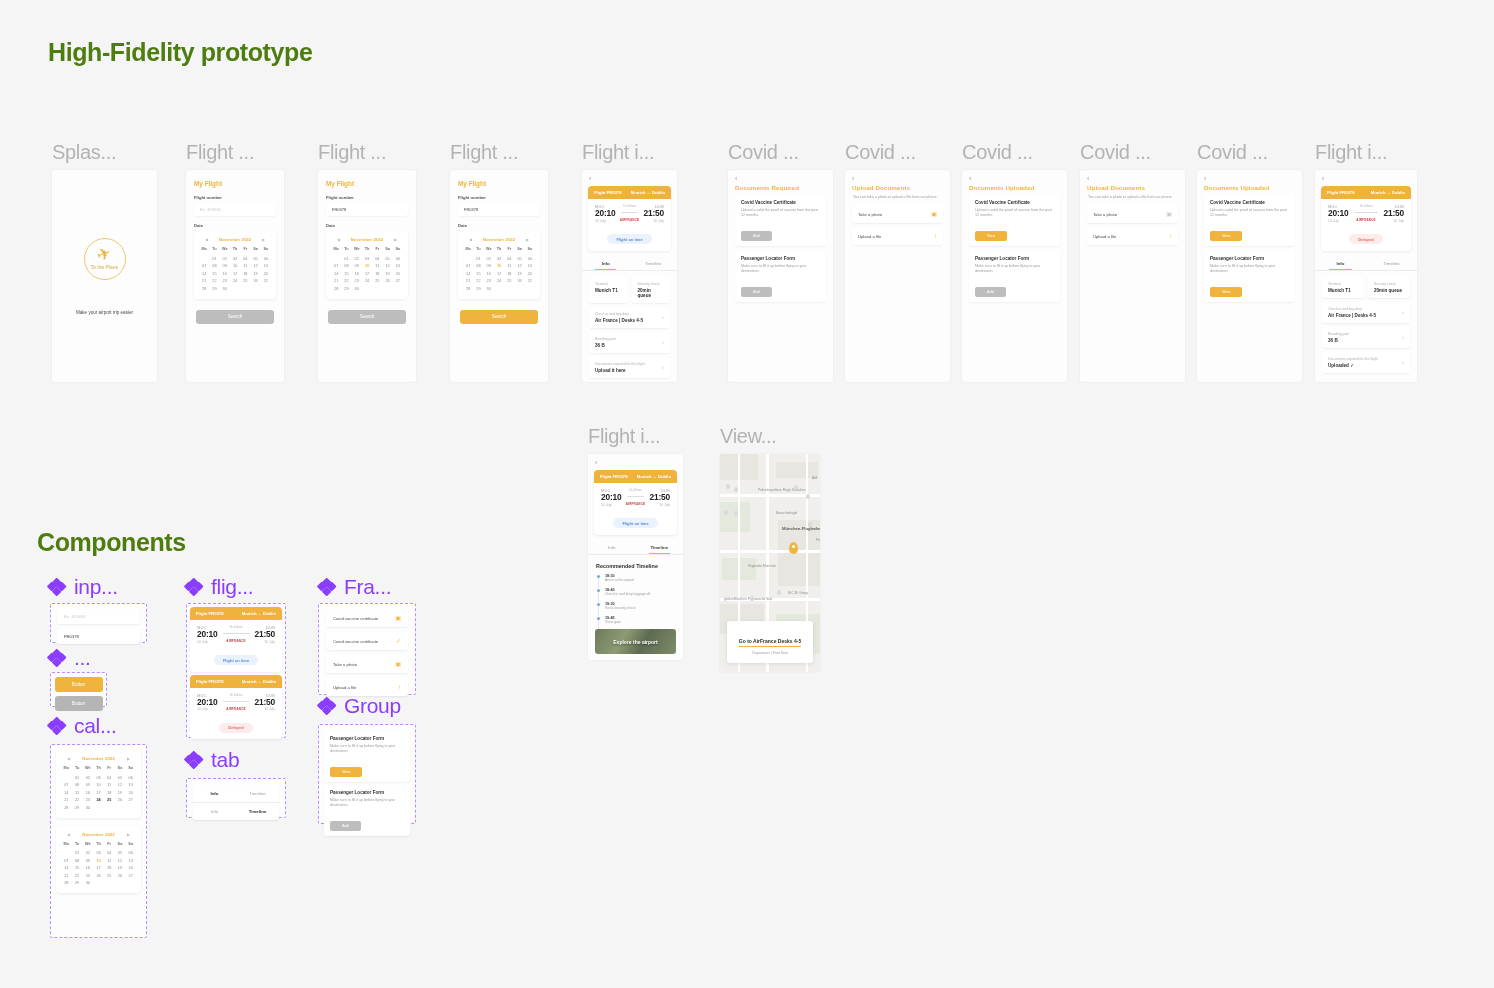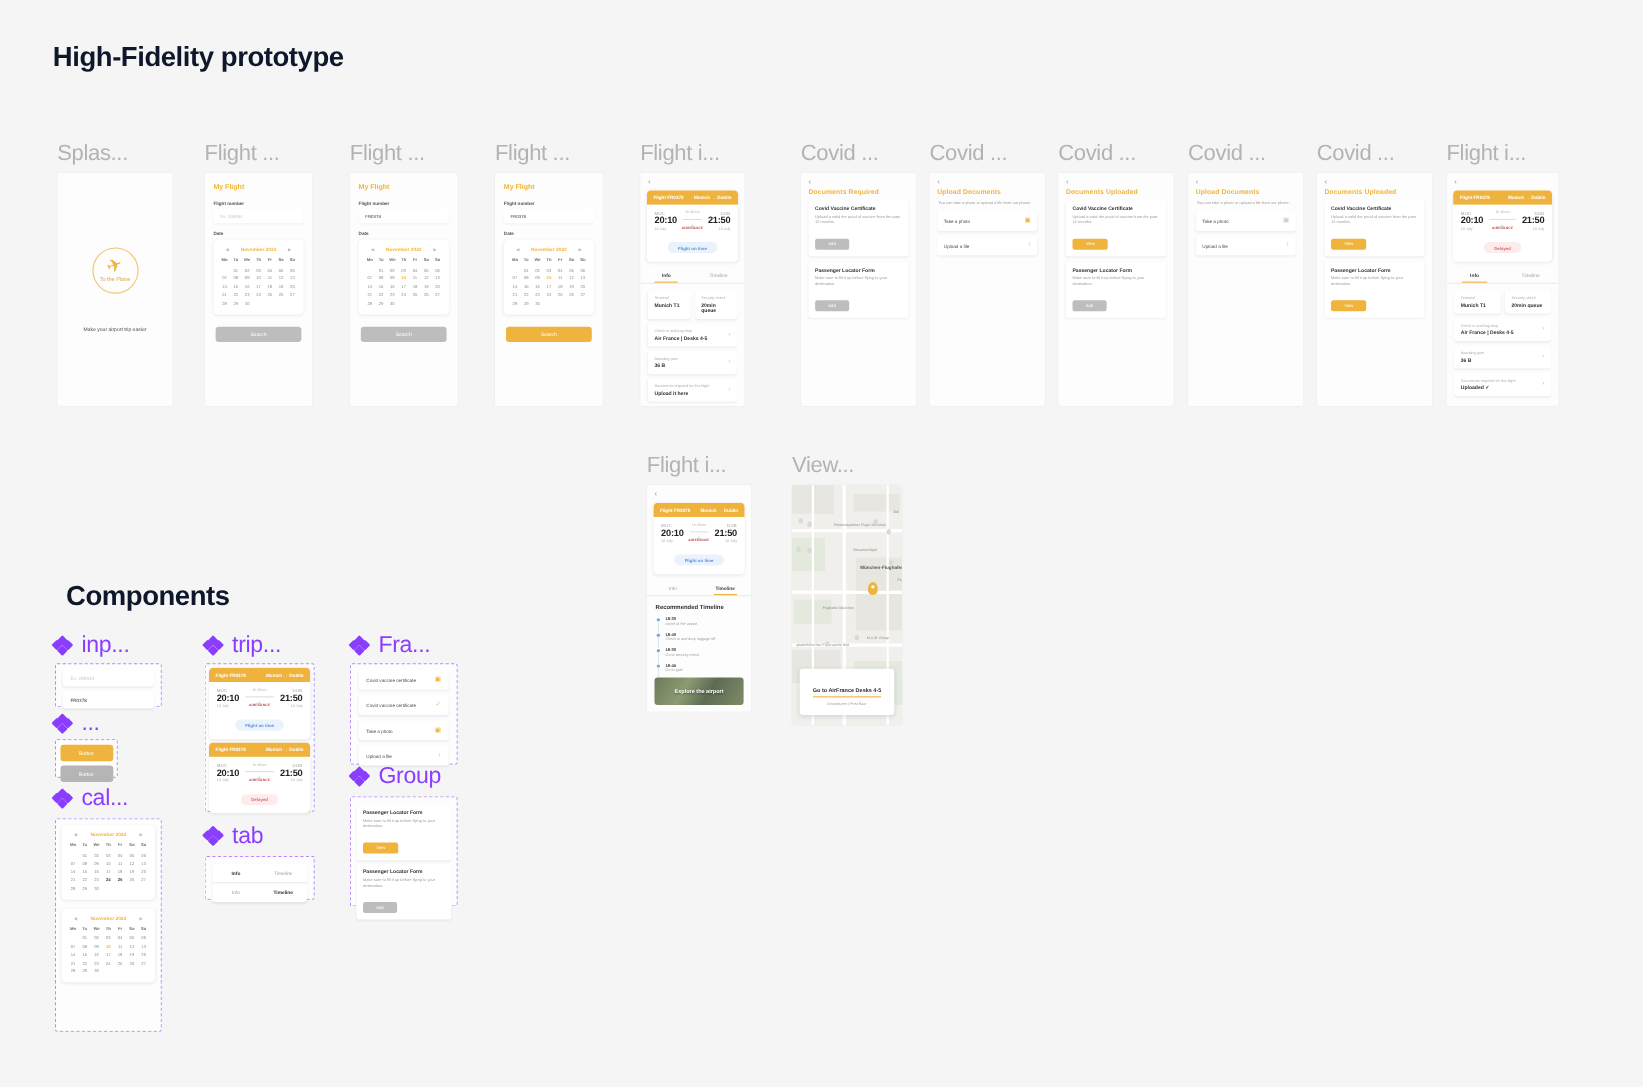--- a/index.html
+++ b/index.html
@@ -2,25 +2,25 @@
 <html><head>
 <meta charset="utf-8">
 <style>
   * { box-sizing: border-box; margin:0; padding:0; }
   body {
     width:1494px; height:988px;
     background:#f5f5f5;
     font-family:"Liberation Sans", sans-serif;
     color:#111; overflow:hidden; position:relative;
   }
-  .section-title { position:absolute; font-weight:bold; font-size:25px; letter-spacing:-0.4px; color:#0f172a; }
+  .section-title { position:absolute; font-weight:bold; font-size:25px; letter-spacing:-0.4px; color:#4d7c0f; }
   #sec-hifi { left:48px; top:38px; }
-  #sec-comp { left:60px; top:528px; }
-
-  .frame { position:absolute; }
+  #sec-comp { left:37px; top:528px; }
+
+  .frame { position:absolute;margin-top:13px; }
   .frame-title {
     font-size:20px; color:#b3b3b3; font-weight:400;
     white-space:nowrap; overflow:hidden; margin-bottom:6px; letter-spacing:-0.3px;
   }
   .phone {
     background:#fdfdfd; border-radius:2px; overflow:hidden; position:relative;
     box-shadow:0 0 0 0.5px rgba(0,0,0,0.04);
   }
 
   
@@ -824,21 +824,21 @@
   </div>
 </div>
 
 <div class="cmp-label" style="left:185px; top:575px; width:118px;">
   <div class="cmp-diamond">
       <i></i>
       <i></i>
       <i></i>
       <i></i>
     </div>
-  <div class="cmp-name">trip...</div>
+  <div class="cmp-name">flig...</div>
 </div>
 <div class="cmp-box" style="left:186px; top:603px; width:100px; height:135px;">
   <div class="fcard" style="margin:3px;">
     <div class="fhead">
       <span>Flight FR0378</span>
       <span>Munich  →  Dublin</span>
     </div>
     <div class="fbody">
       <div class="fcol">
         <div class="fap">MUC</div>

